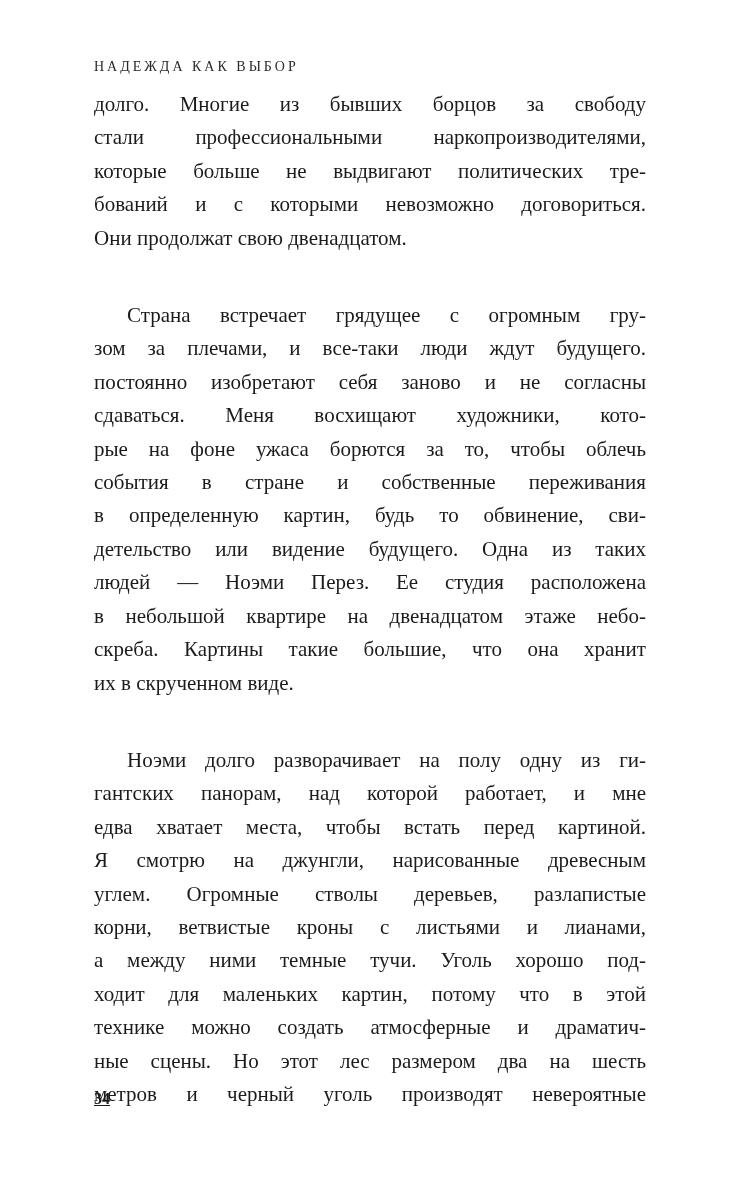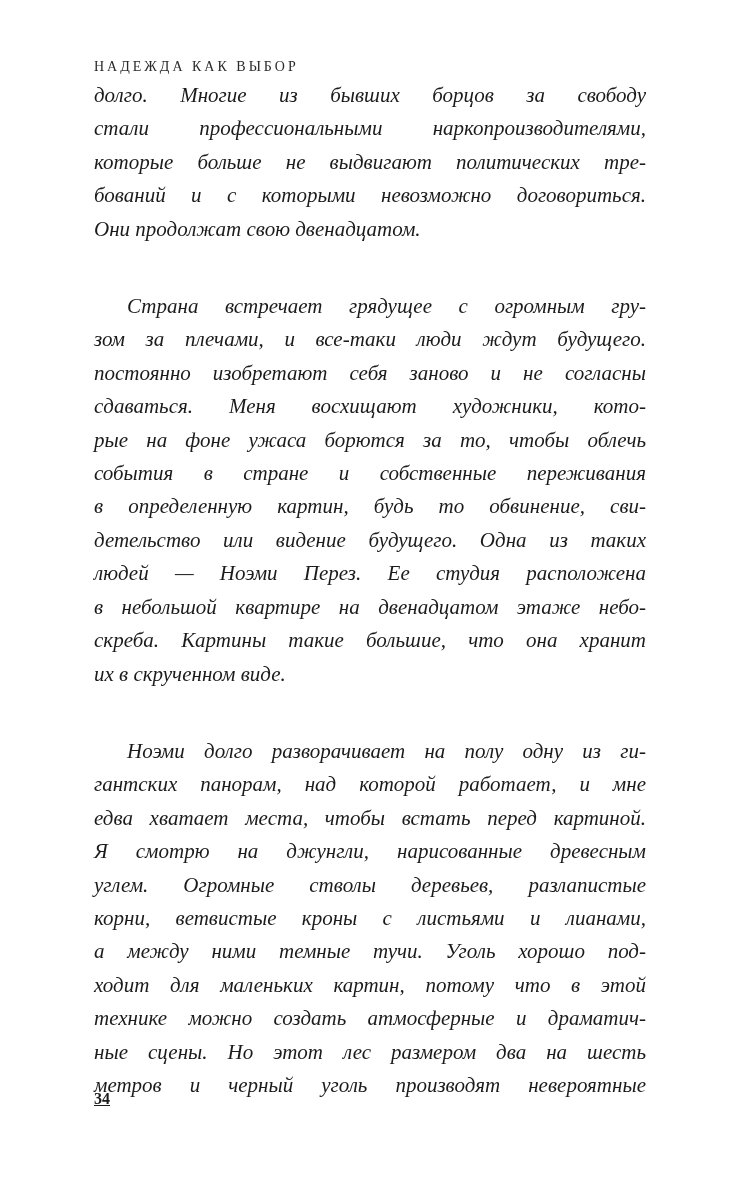--- a/index.html
+++ b/index.html
@@ -16,33 +16,32 @@
     padding: 58px 92px 0 94px;
     font-family: "Liberation Serif", serif;
     color: #1b1b1b;
     overflow: hidden;
   }
   .running-head {
     font-size: 14px;
     line-height: 18px;
     letter-spacing: 3px;
     color: #2a2a2a;
-    margin-bottom: 3px;
+    margin-bottom: 12px;
   }
   .body-text {
     font-size: 21px;
     line-height: 33.4px;
   }
   .paragraph {
     margin: 0;
   }
   .line {
     text-align: justify;
     text-align-last: justify;
-    font-style: italic;
   }
   .line.last {
     text-align-last: left;
   }
   .line.indent {
     text-indent: 33px;
     margin-top: 44px;
   }
   .page-number {
     position: absolute;

